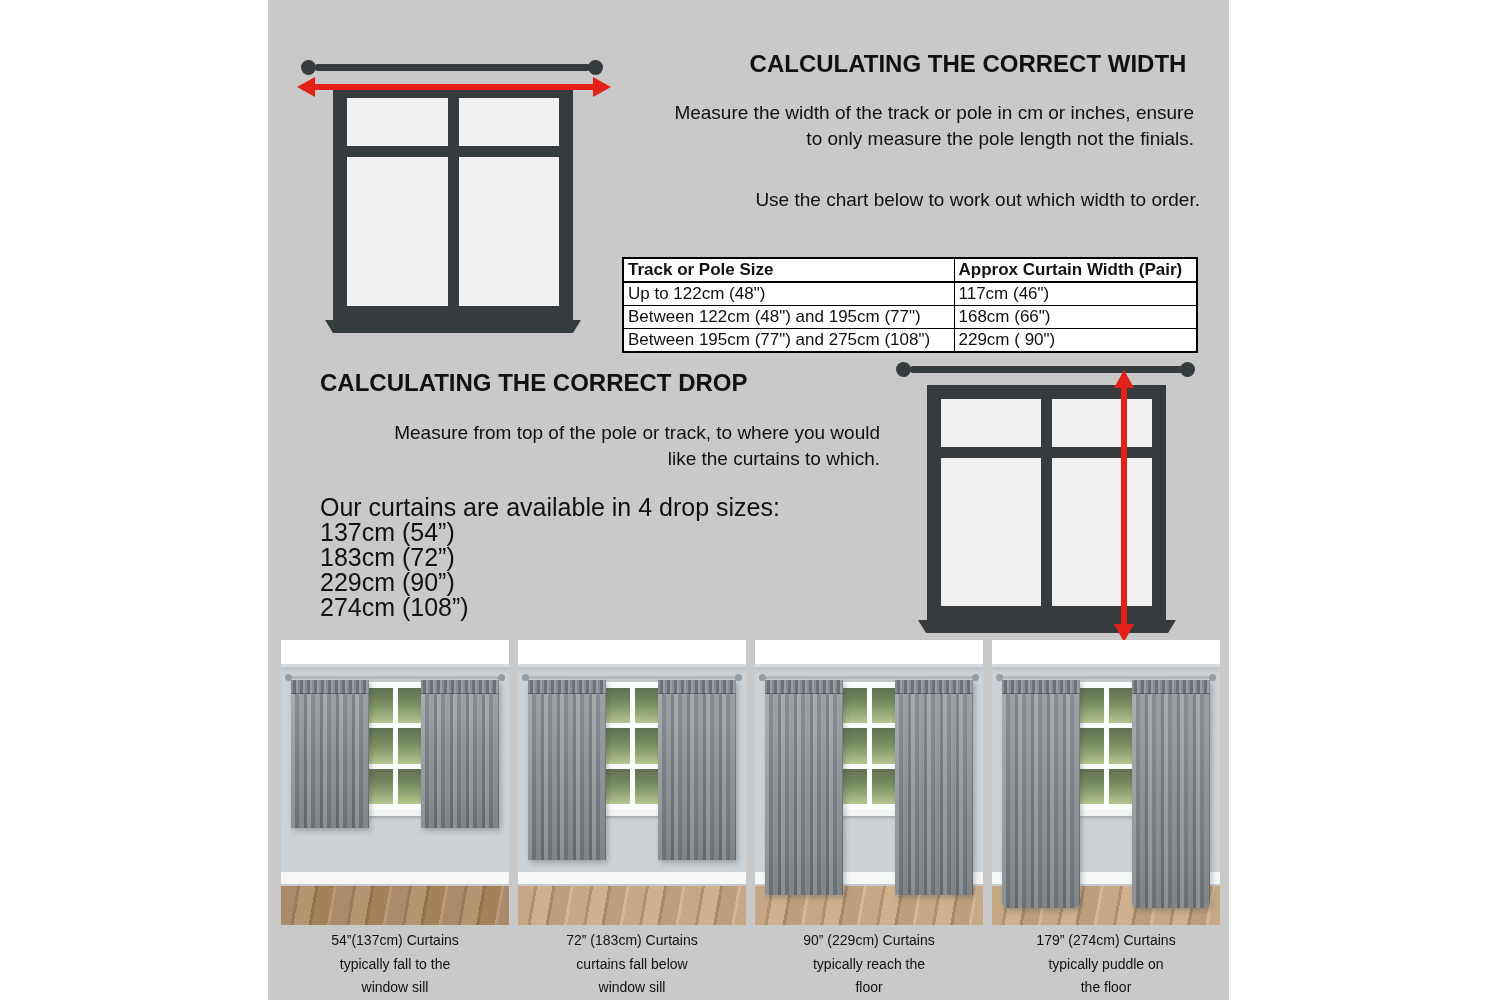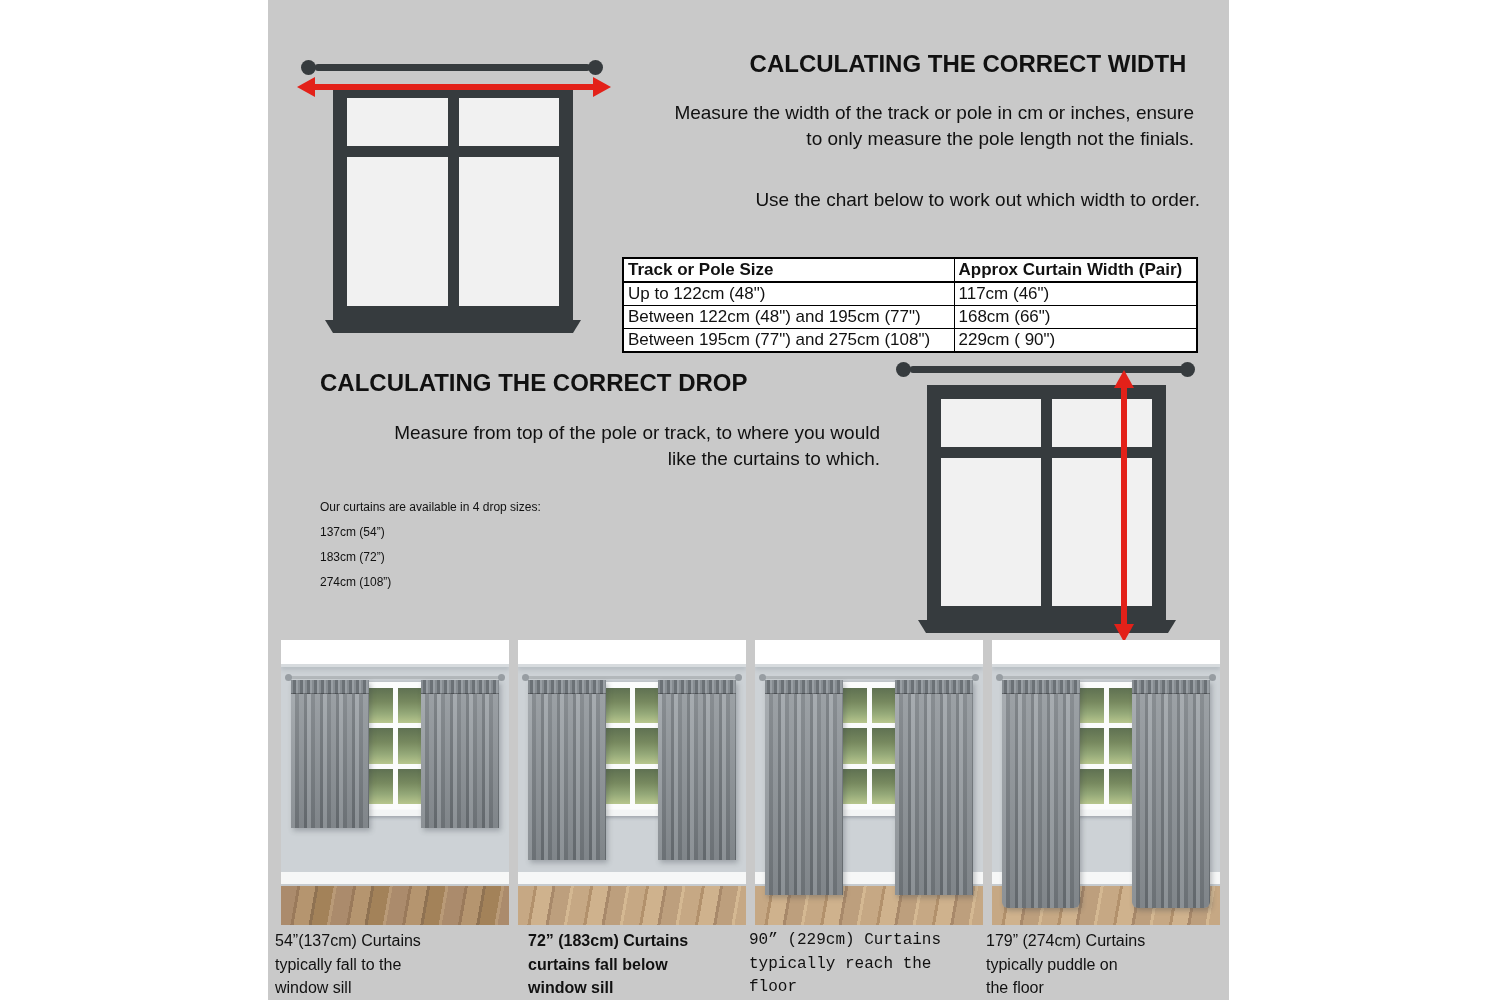--- a/index.html
+++ b/index.html
@@ -18,21 +18,21 @@
   .panel *{box-sizing:border-box;}
 
   
   .title{position:absolute;font-size:24px;font-weight:bold;white-space:nowrap;}
   .width-title{left:470px;top:50px;width:460px;text-align:center;}
   .drop-title{left:52px;top:369px;}
   .para{position:absolute;font-size:19px;line-height:26px;}
   .width-para{left:336px;top:100px;width:590px;text-align:right;}
   .width-note{left:336px;top:168px;width:596px;text-align:right;margin-top:19px;}
   .drop-para{left:52px;top:420px;width:560px;text-align:right;}
-  .drop-list{position:absolute;left:52px;top:495px;font-size:12px;line-height:25px;}
+  .drop-list{position:absolute;left:52px;top:495px;font-size:25px;line-height:25px;}
 
   
   .size-table{
     position:absolute;left:354px;top:238px;width:574px;
     border-collapse:collapse;background:var(--table_bg);
     font-size:17px;table-layout:fixed;border:2px solid #000;margin-top:19px;
   }
   .size-table col.c1{width:331px;}
   .size-table col.c2{width:243px;}
   .size-table th,.size-table td{border:1px solid #000;padding:1px 4px;text-align:left;white-space:nowrap;overflow:hidden;}
@@ -95,22 +95,22 @@
     background:
       linear-gradient(180deg,rgba(255,255,255,.14),rgba(0,0,0,.10)),
       repeating-linear-gradient(90deg,#9ba1a6 0 4px,#777d82 4px 8px,#8e9499 8px 13px,#6d7378 13px 16px);
     box-shadow:2px 3px 5px rgba(60,66,72,.30);}
   .curtain.left{left:10px;} .curtain.right{right:10px;}
   .curtain::before{content:"";position:absolute;left:0;right:0;top:0;height:13px;
     background:repeating-linear-gradient(90deg,#878d92 0 2px,#6b7176 2px 5px,#999fa4 5px 7px);
     border-bottom:1px solid rgba(0,0,0,.28);}
   .drop-54{height:148px;} .drop-72{height:180px;} .drop-90{height:215px;} .drop-108{height:228px;border-radius:0 0 6px 6px;}
 
-  .caption{position:absolute;top:929px;width:240px;font-size:16px;line-height:23.5px;}
-  .cap1{left:7px;} .cap2{left:260px;font-weight:bold;} .cap3{left:481px;font-family:Liberation Mono, monospace;} .cap4{left:718px;}
+  .caption{position:absolute;top:929px;width:240px;text-align:center;font-size:14px;line-height:23.5px;}
+  .cap1{left:7px;} .cap2{left:244px;} .cap3{left:481px;} .cap4{left:718px;}
 </style>
 </head>
 <body>
 
 <div class="canvas">
   <div class="panel">
 
     <div class="pole-bar pole1"></div>
     <div class="finial f1a"></div>
     <div class="finial f1b"></div>
@@ -163,20 +163,21 @@
 
     <div class="title drop-title">CALCULATING THE CORRECT DROP</div>
     <div class="para drop-para">
       <div>Measure from top of the pole or track, to where you would</div>
       <div>like the curtains to which.</div>
     </div>
     <div class="drop-list">
       <div>Our curtains are available in 4 drop sizes:</div>
       <div>137cm (54”)</div>
       <div>183cm (72”)</div>
+      <div>229cm (90”)</div>
       <div>274cm (108”)</div>
     </div>
 
     <div class="pole-bar pole2"></div>
     <div class="finial f2a"></div>
     <div class="finial f2b"></div>
     <div class="illus-window win2">
       <div class="pane p-tl"></div>
       <div class="pane p-tr"></div>
       <div class="pane p-bl"></div>

